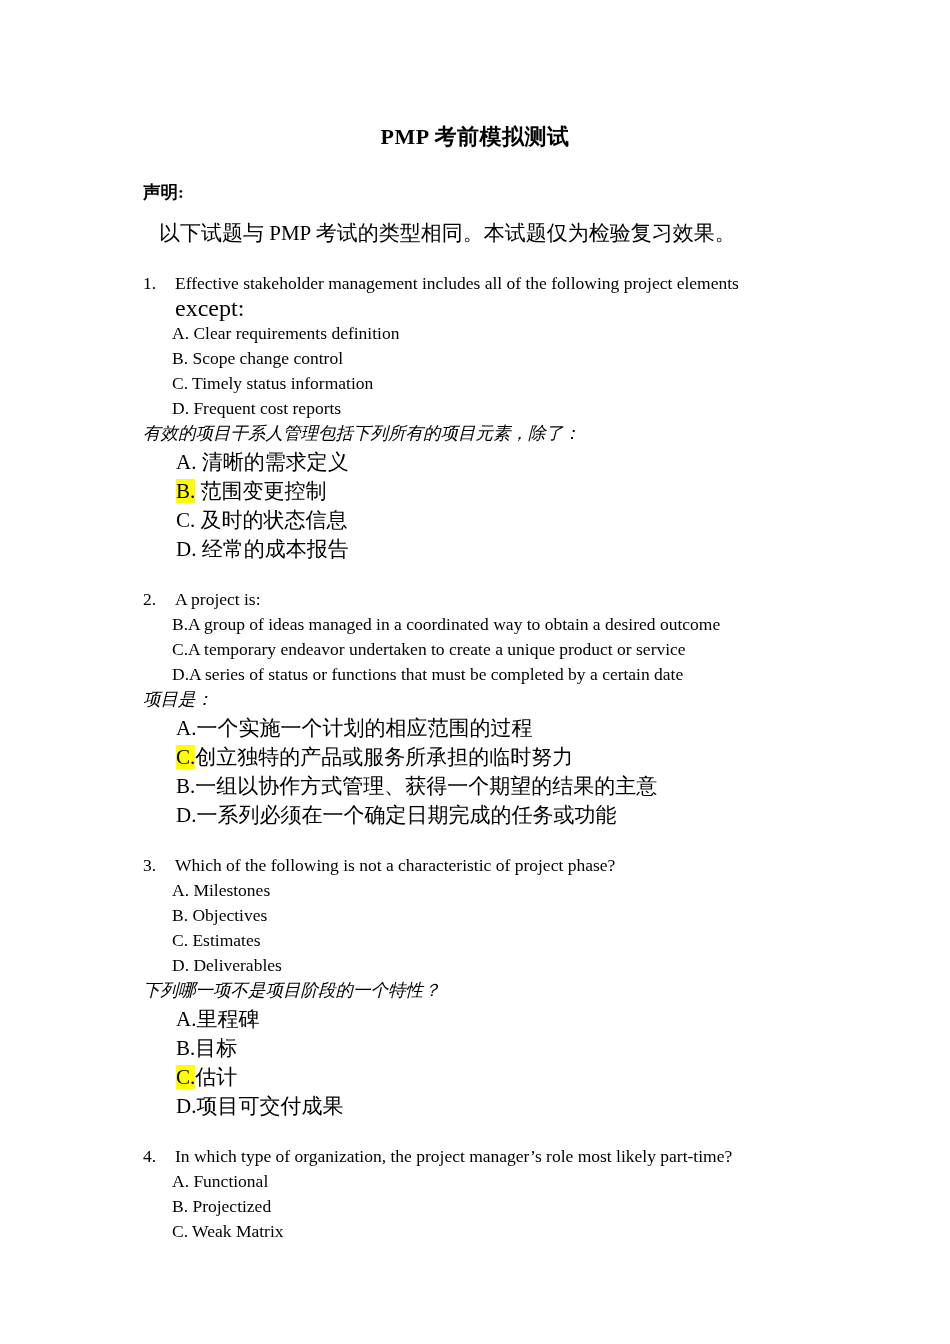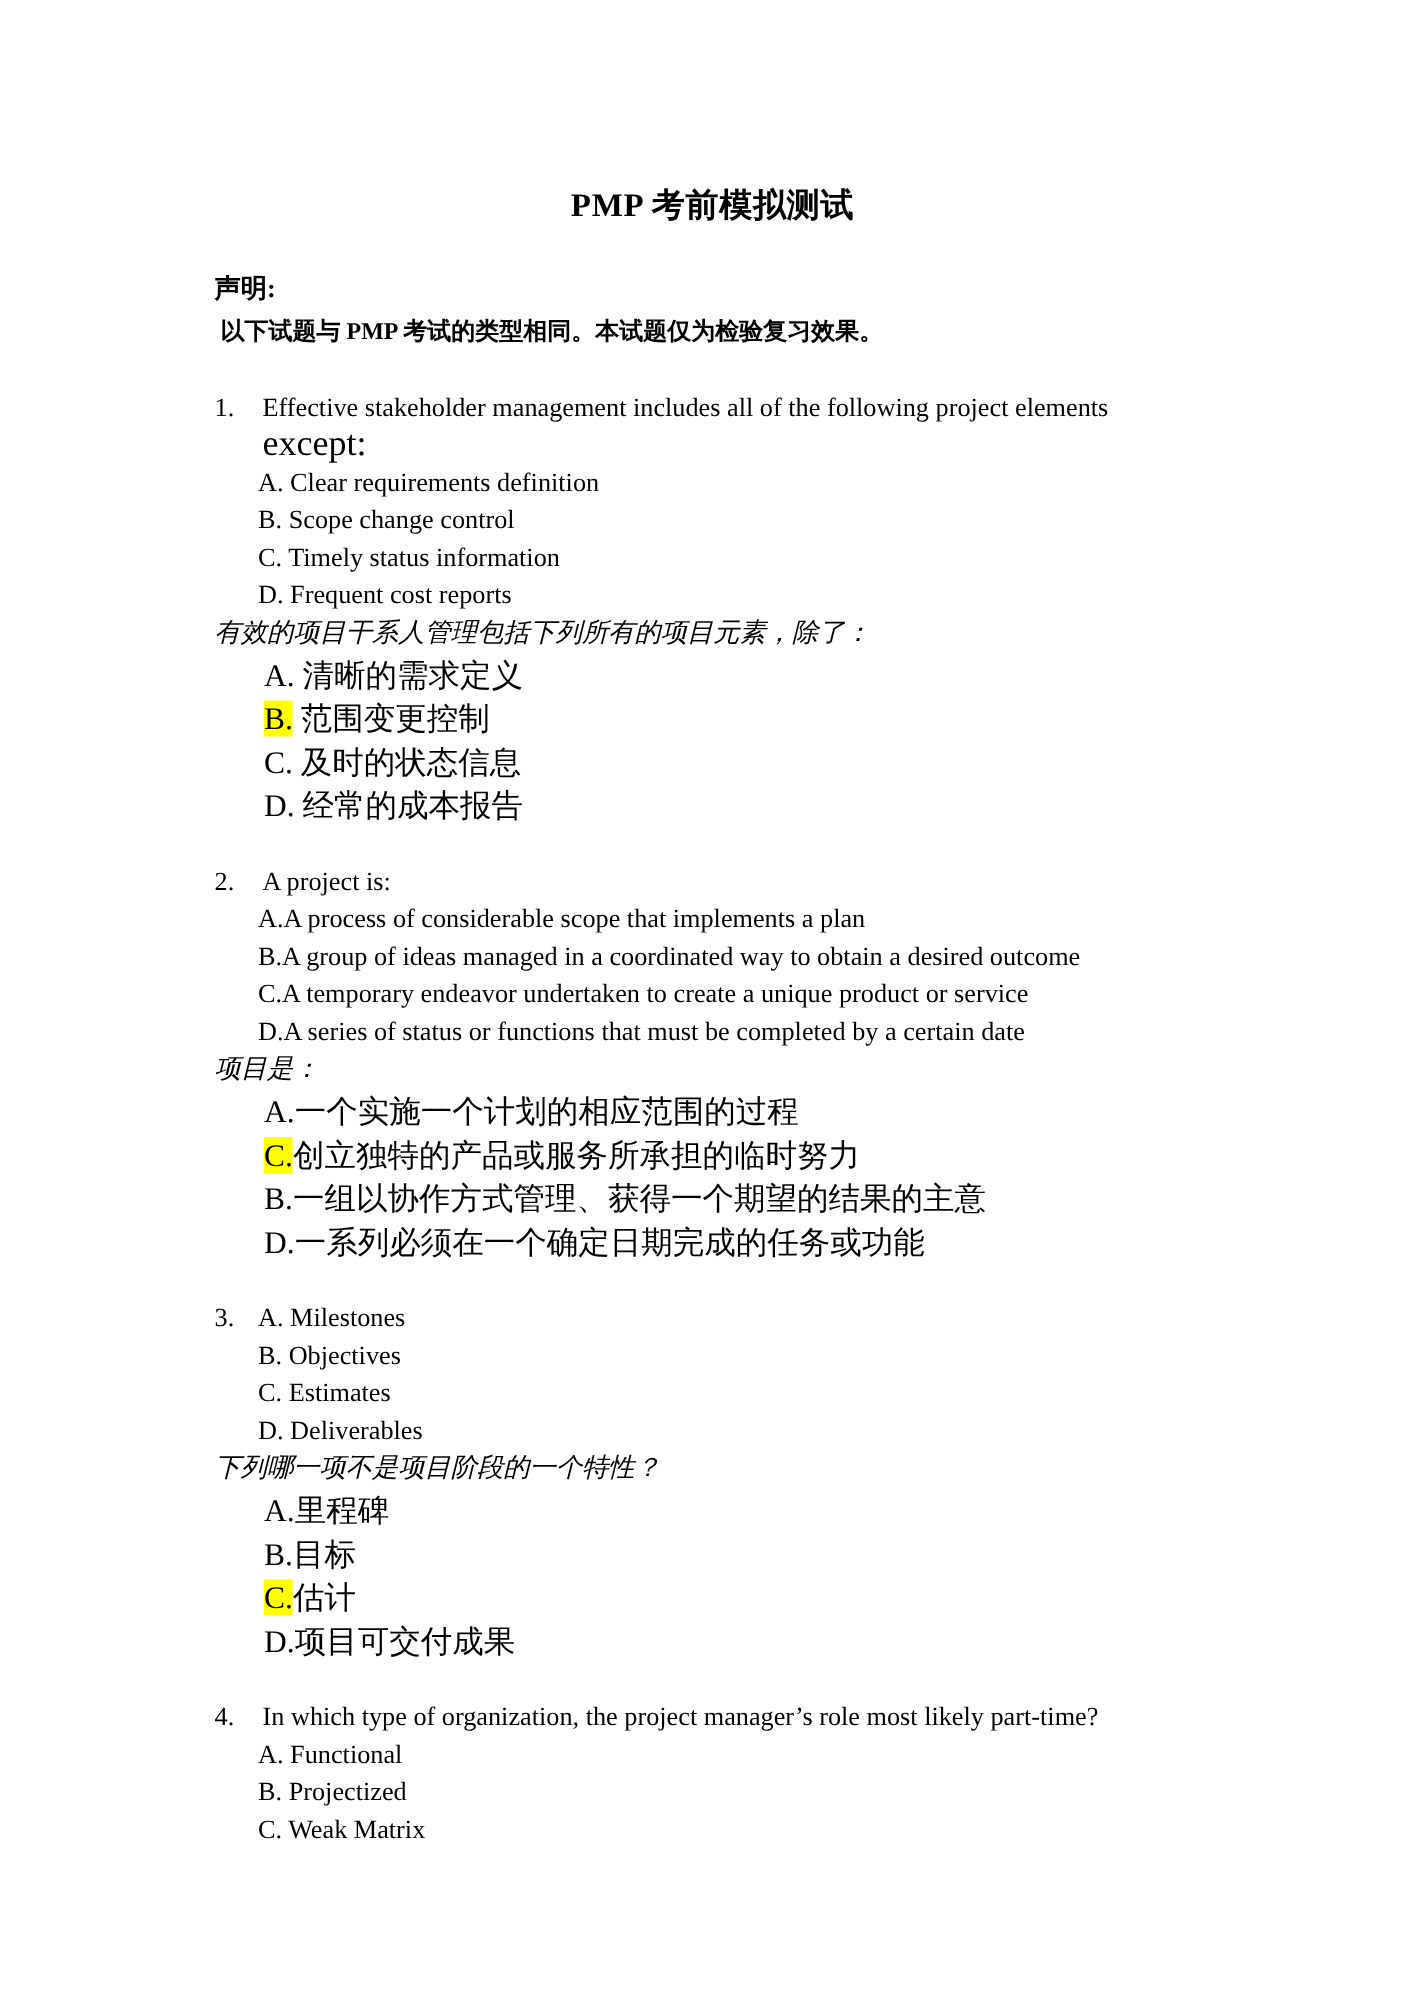--- a/index.html
+++ b/index.html
@@ -39,24 +39,23 @@
     top: 180px;
     width: 680px;
   }
   .declaration-heading {
     font-size: 17.5px;
     font-weight: bold;
     line-height: 25px;
     margin: 0;
   }
   .declaration-body {
-    font-size: 16px;
+    font-size: 21px;
     line-height: 25px;
-    margin: 4px;
-    font-weight: bold;
+    margin: 16px;
   }
   .q-block {
     margin-top: 25px;
   }
   .q-line {
     font-size: 17.5px;
     line-height: 25px;
     position: relative;
     padding-left: 32px;
     margin: 0;
@@ -126,34 +125,33 @@
       <p class="opt-cn"><span>A.</span><span> 清晰的需求定义</span></p>
       <p class="opt-cn"><span class="hl">B.</span><span> 范围变更控制</span></p>
       <p class="opt-cn"><span>C.</span><span> 及时的状态信息</span></p>
       <p class="opt-cn"><span>D.</span><span> 经常的成本报告</span></p>
     </div>
 
     <div class="q-block">
       <p class="q-line">
         <span class="q-num">2.</span><span>A project is:</span>
       </p>
-      <p class="opt">A.A process of considerable scope that implements a plan</p>
       <p class="opt">B.A group of ideas managed in a coordinated way to obtain a desired outcome</p>
       <p class="opt">C.A temporary endeavor undertaken to create a unique product or service</p>
       <p class="opt">D.A series of status or functions that must be completed by a certain date</p>
       <p class="stem-cn">项目是：</p>
       <p class="opt-cn"><span>A.</span><span>一个实施一个计划的相应范围的过程</span></p>
       <p class="opt-cn"><span class="hl">C.</span><span>创立独特的产品或服务所承担的临时努力</span></p>
       <p class="opt-cn"><span>B.</span><span>一组以协作方式管理、获得一个期望的结果的主意</span></p>
       <p class="opt-cn"><span>D.</span><span>一系列必须在一个确定日期完成的任务或功能</span></p>
     </div>
 
     <div class="q-block">
       <p class="q-line">
-        <span class="q-num">3.</span>
+        <span class="q-num">3.</span><span>Which of the following is not a characteristic of project phase?</span>
       </p>
       <p class="opt">A. Milestones</p>
       <p class="opt">B. Objectives</p>
       <p class="opt">C. Estimates</p>
       <p class="opt">D. Deliverables</p>
       <p class="stem-cn">下列哪一项不是项目阶段的一个特性？</p>
       <p class="opt-cn"><span>A.</span><span>里程碑</span></p>
       <p class="opt-cn"><span>B.</span><span>目标</span></p>
       <p class="opt-cn"><span class="hl">C.</span><span>估计</span></p>
       <p class="opt-cn"><span>D.</span><span>项目可交付成果</span></p>

